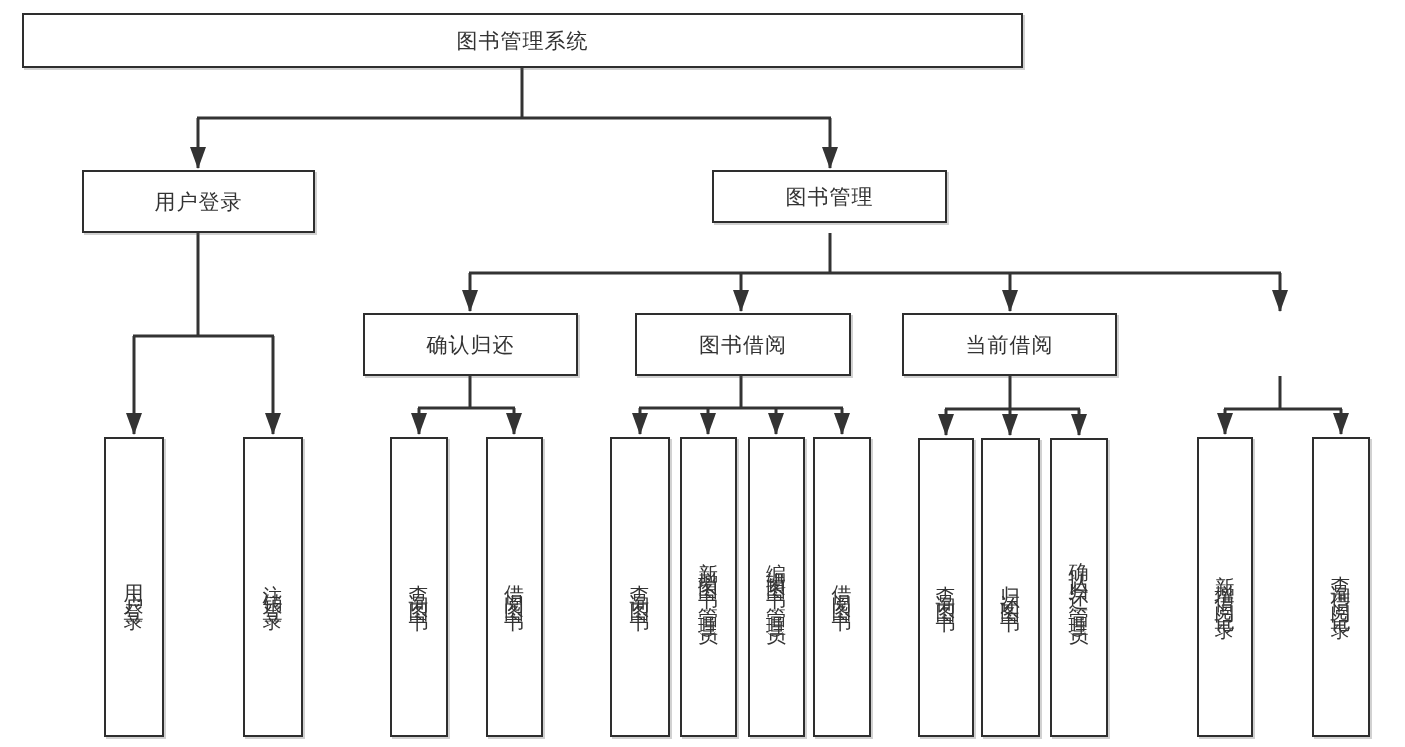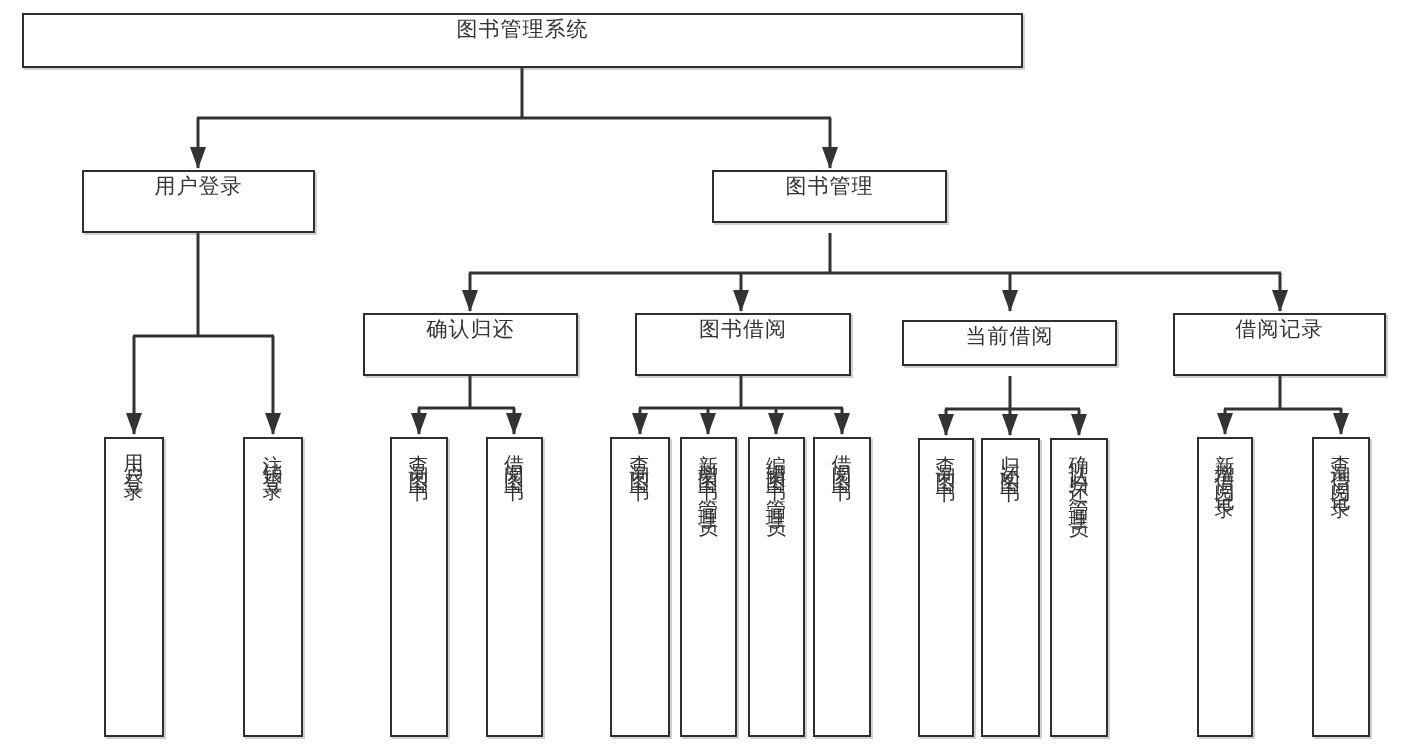--- a/index.html
+++ b/index.html
@@ -9,21 +9,21 @@
     background:#ffffff;
     font-family:"Liberation Sans", sans-serif;
     overflow:hidden;
   }
   svg.wires{position:absolute;left:0;top:0;z-index:0;}
   .node{
     position:absolute;
     background:#ffffff;
     border:2px solid #2e2e2e;
     box-sizing:border-box;
-    display:flex;justify-content:center;
+    display:flex;align-items:center;justify-content:center;
     z-index:1;
     box-shadow:2px 2px 0 rgba(90,90,90,0.28);
   }
   .hlabel{
     font-size:21px;color:#333333;letter-spacing:1px;white-space:nowrap;
   }
   .vlabel{
     writing-mode:vertical-rl;
     text-orientation:mixed;
     font-size:20px;color:#333333;
@@ -118,25 +118,22 @@
   <div class="node" style="left:712px;top:170px;width:235px;height:53px">
     <span class="hlabel">图书管理</span>
   </div>
 
   <div class="node" style="left:363px;top:313px;width:215px;height:63px">
     <span class="hlabel">确认归还</span>
   </div>
   <div class="node" style="left:635px;top:313px;width:216px;height:63px">
     <span class="hlabel">图书借阅</span>
   </div>
-  <div class="node" style="left:902px;top:320px;width:215px;height:46px">
+  <div class="node" style="left:902px;top:313px;width:215px;height:63px">
     <span class="hlabel">当前借阅</span>
-  </div>
-  <div class="node" style="left:1173px;top:313px;width:213px;height:63px">
-    <span class="hlabel">借阅记录</span>
   </div>
 
   <div class="node" style="left:104px;top:437px;width:60px;height:300px">
     <span class="vlabel">用户登录</span>
   </div>
   <div class="node" style="left:243px;top:437px;width:60px;height:300px">
     <span class="vlabel">注销登录</span>
   </div>
 
   <div class="node" style="left:390px;top:437px;width:58px;height:300px">

